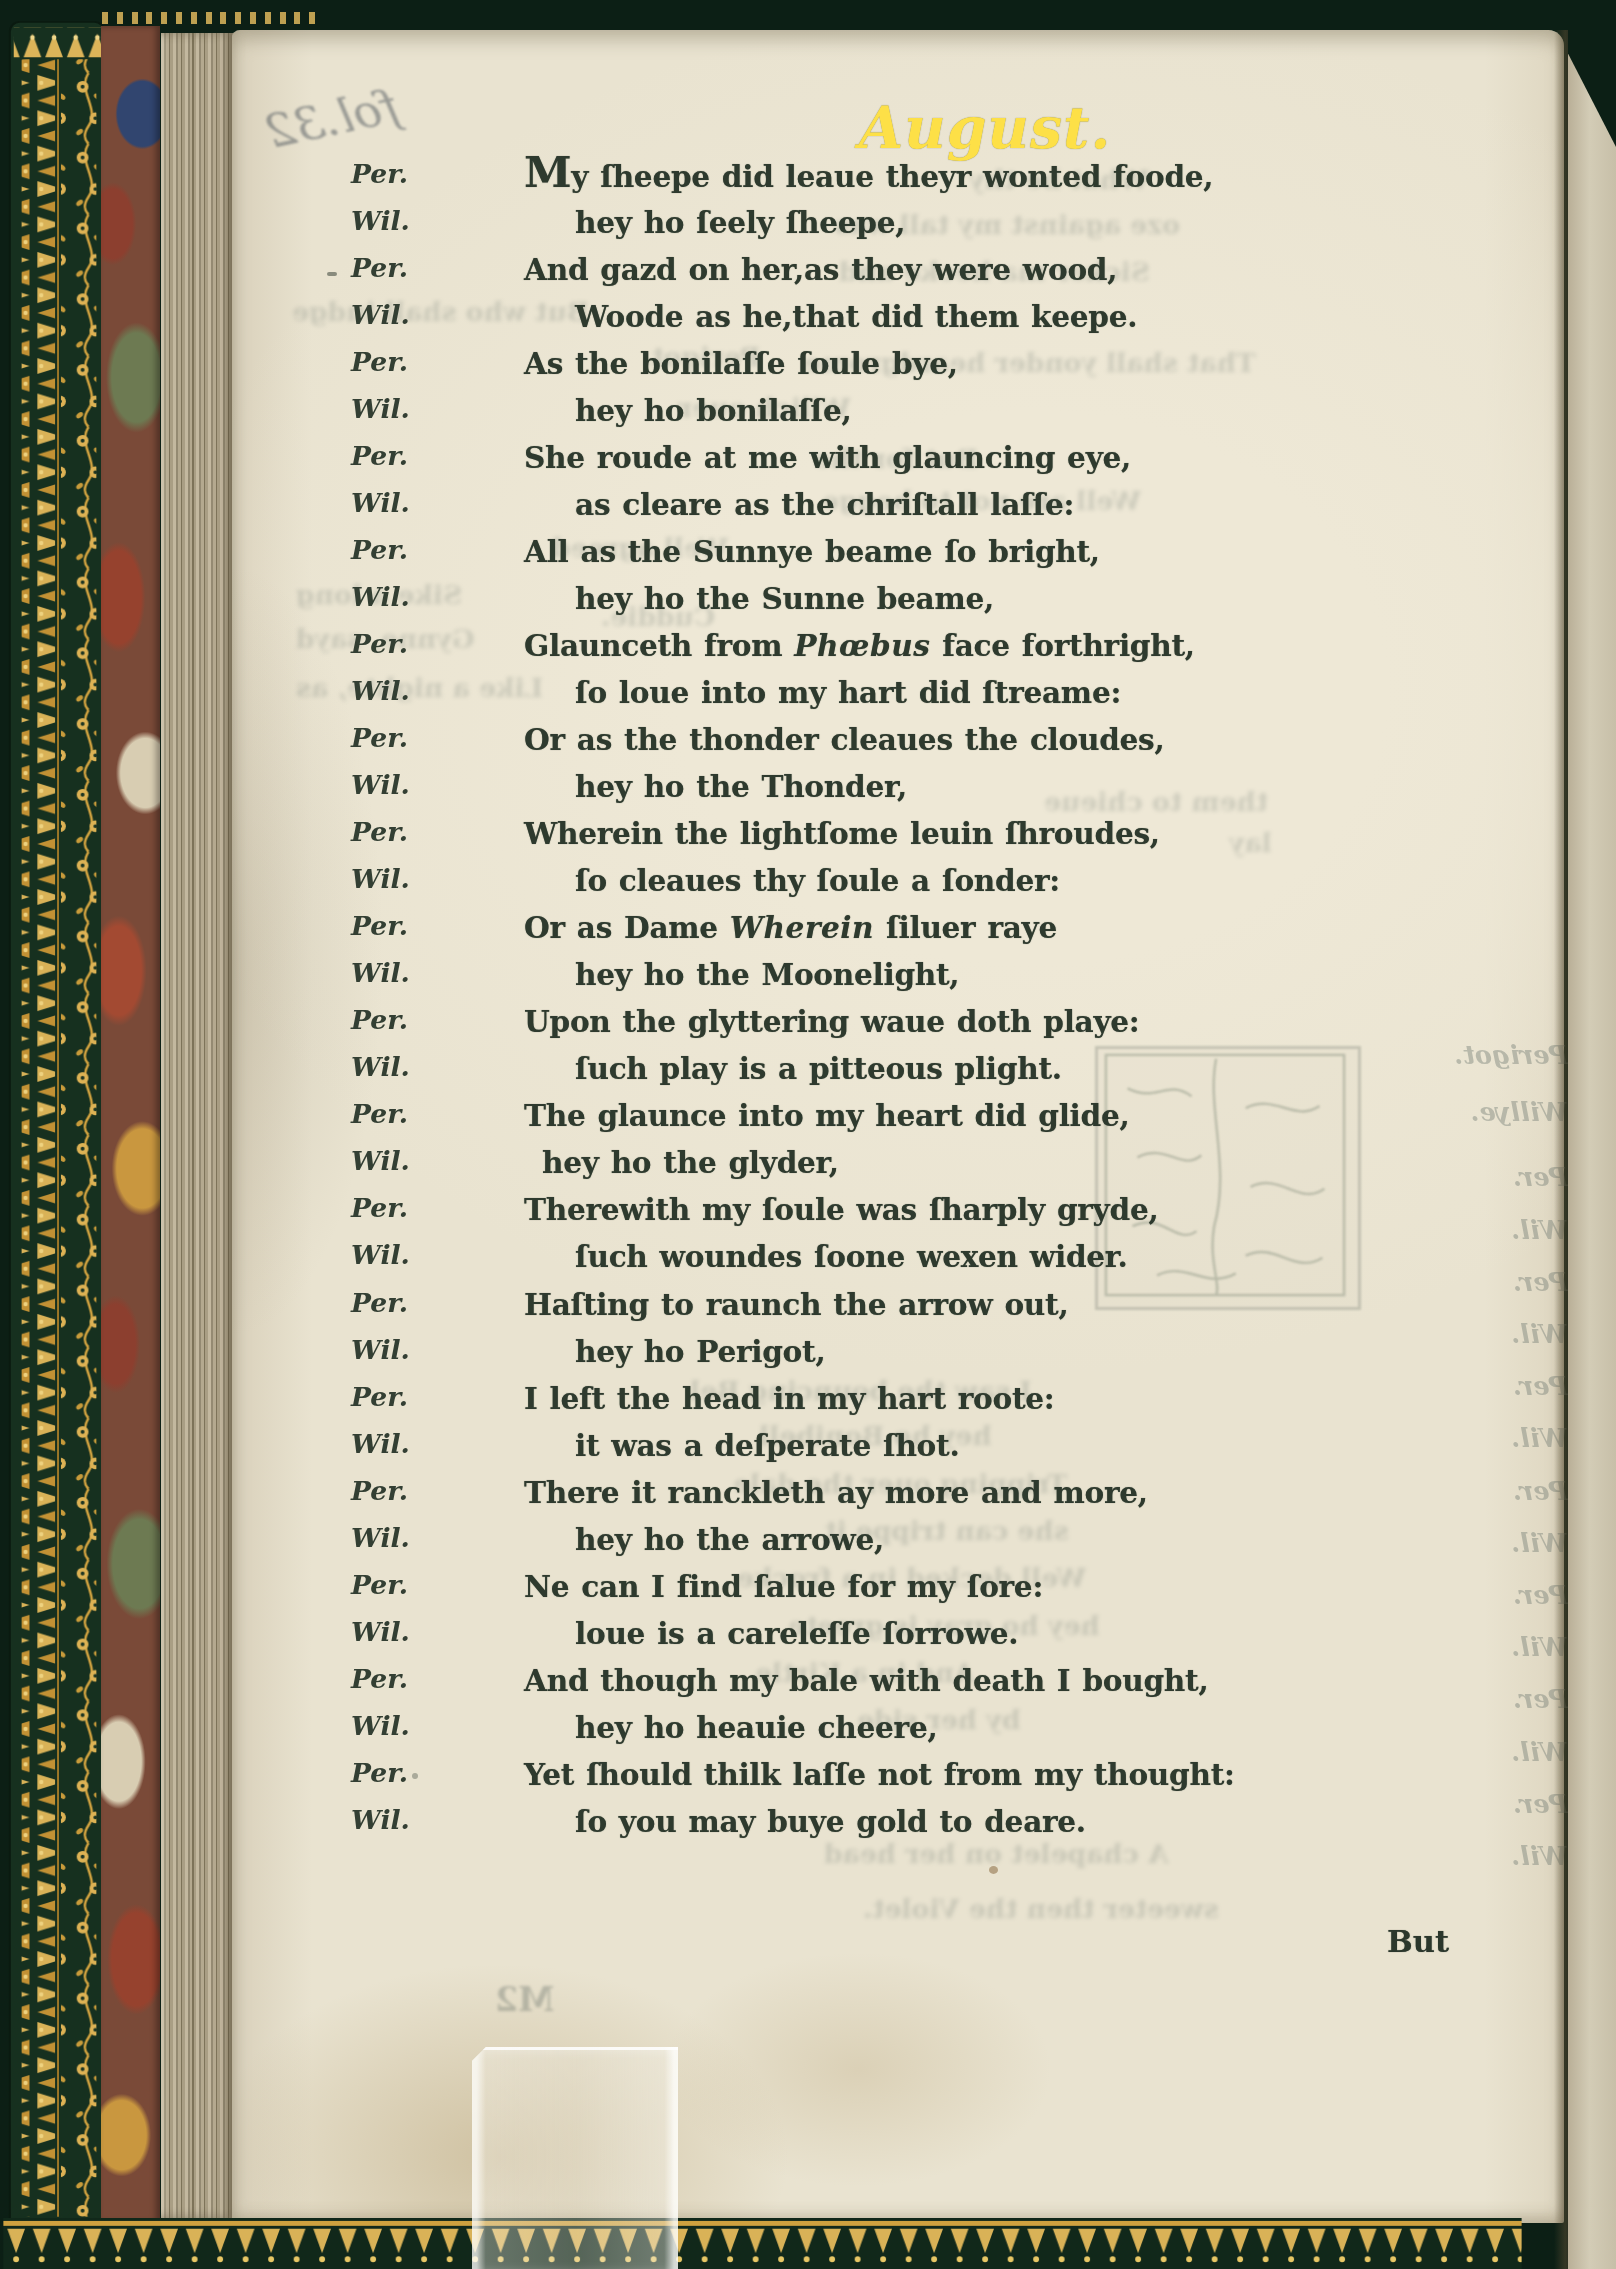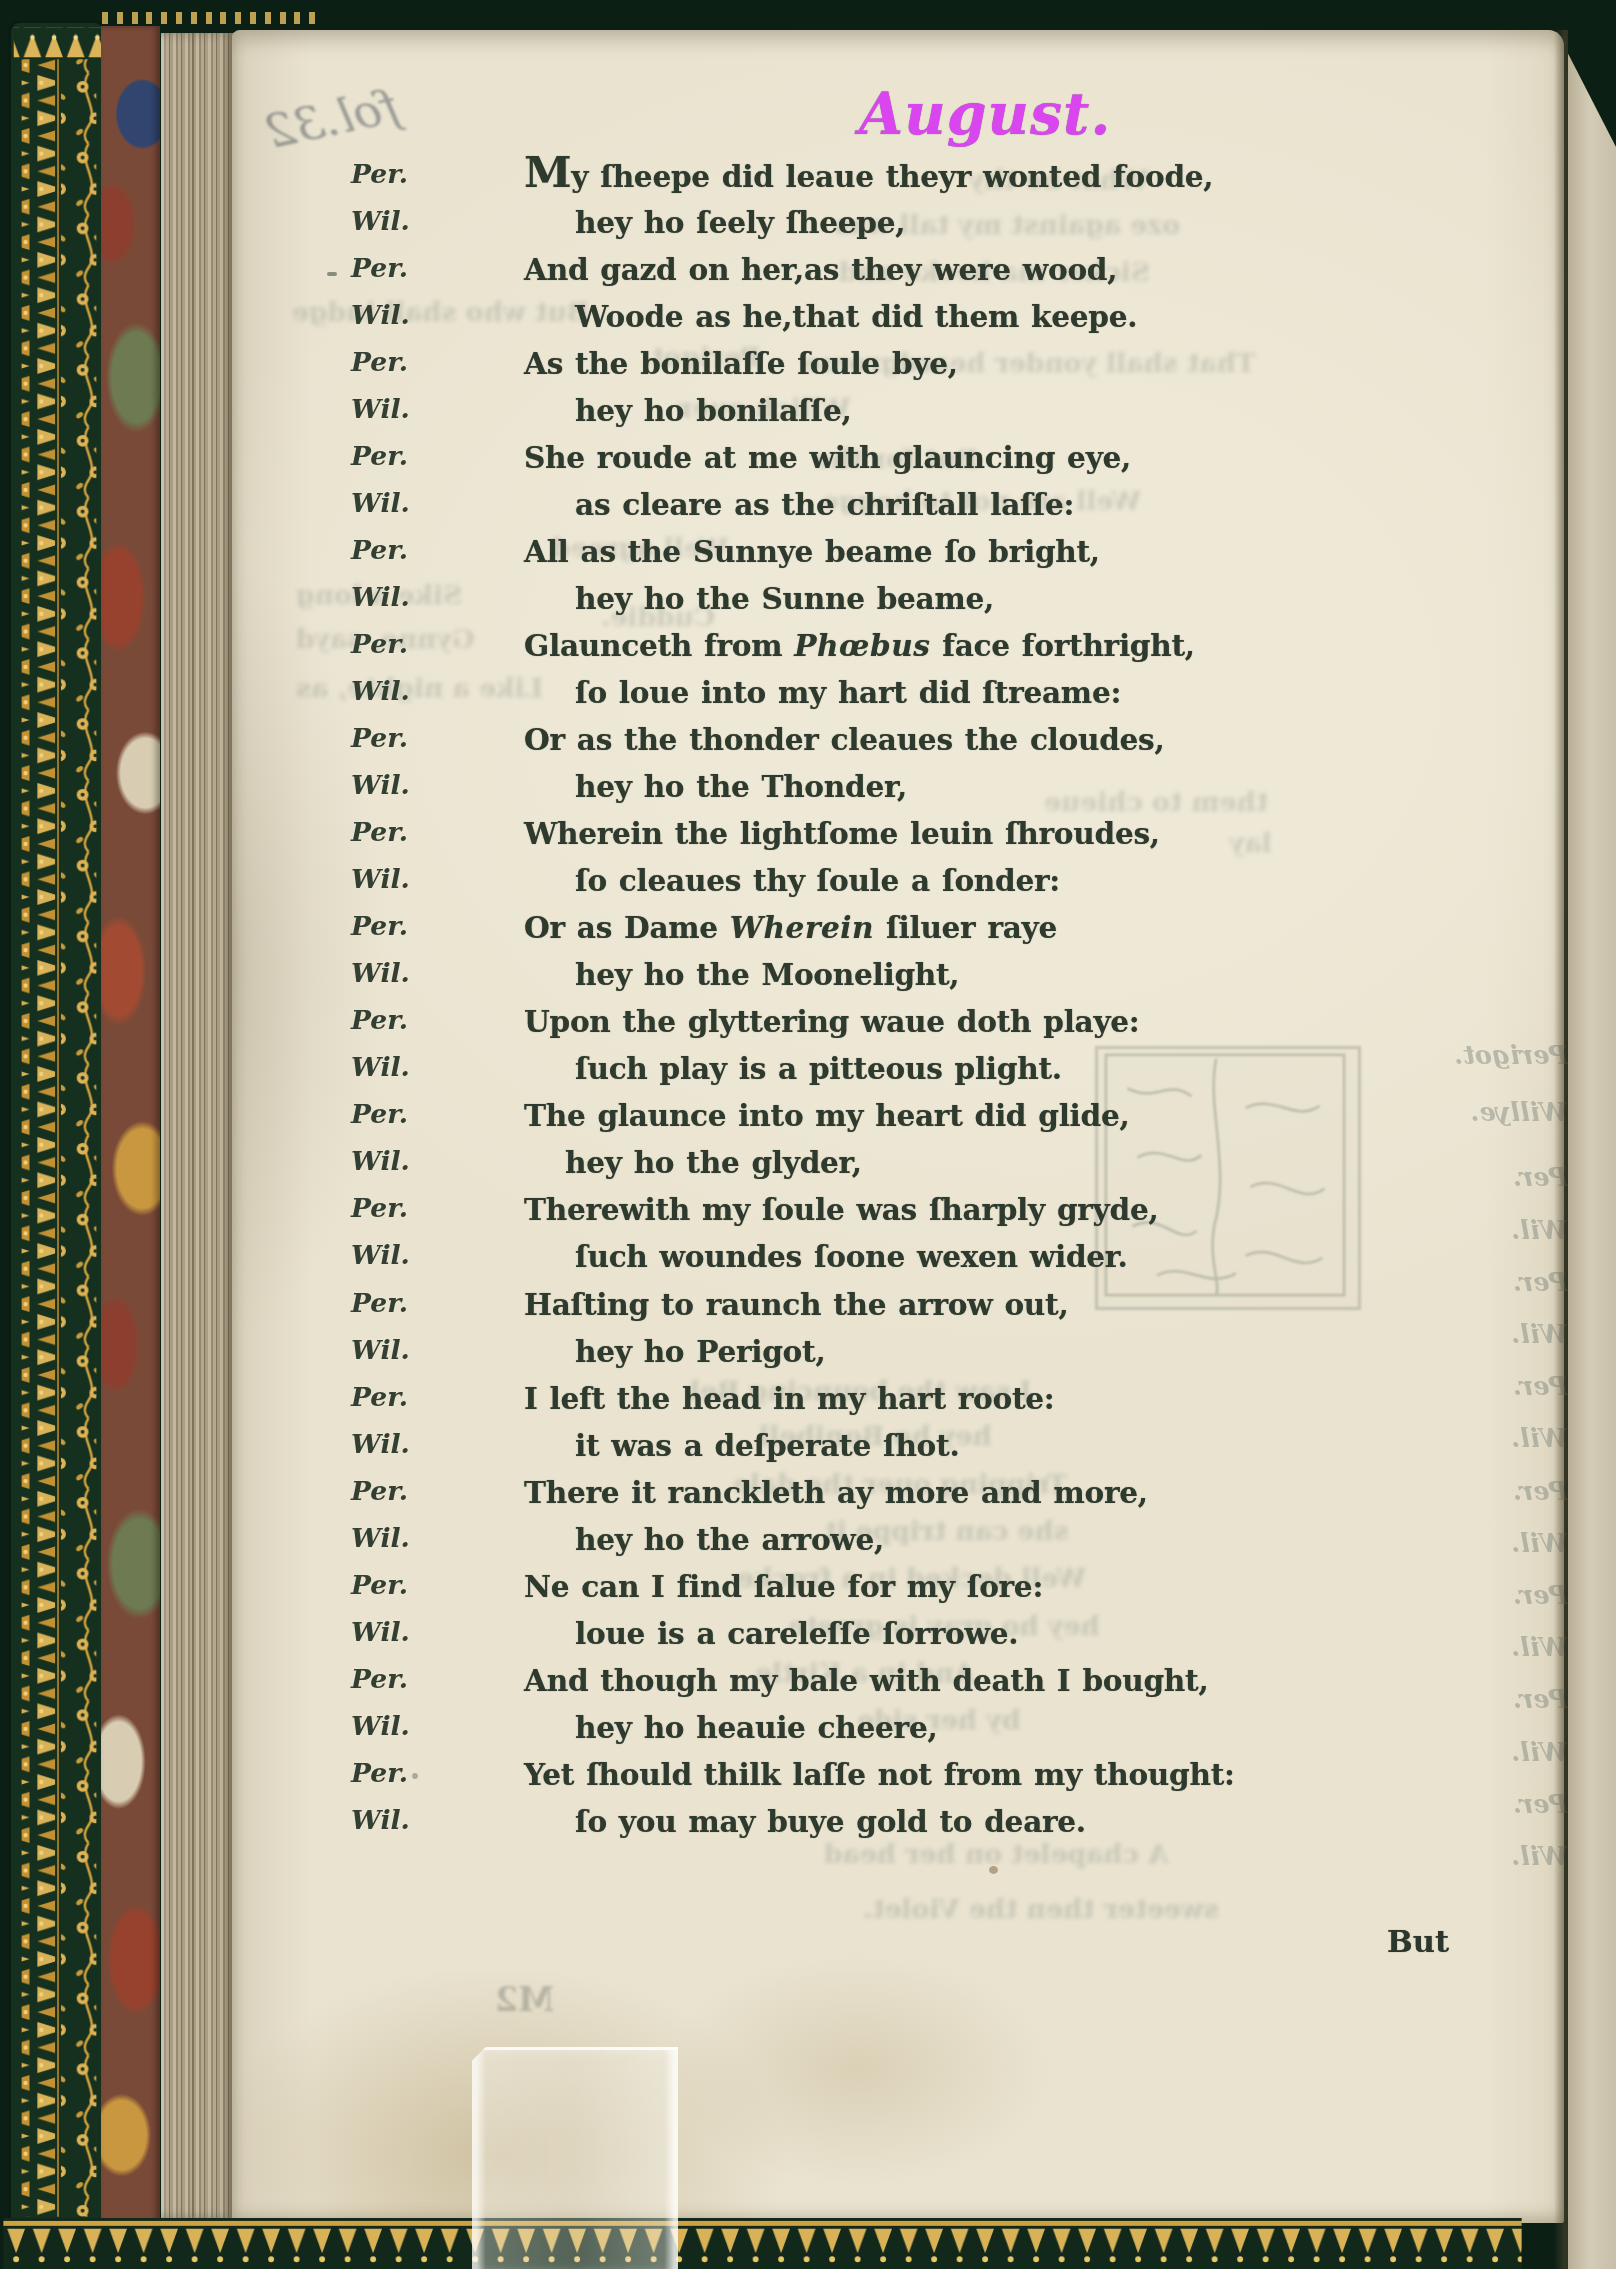--- a/index.html
+++ b/index.html
@@ -49,22 +49,22 @@
   .sliver{left:1568px;top:0;width:48px;height:2270px;
     background:linear-gradient(90deg,#b9af97 0,#d3ccb6 45%,#c7bfa8 100%);}
   .sliver-top{left:1568px;top:0;width:48px;height:167px;background:#0c1f15;
     clip-path:polygon(0 0,100% 0,100% 88%,0 32%);}
 
   
   #gilt-bottom{left:0;top:2218px;}
 
   
   .text-layer{left:0;top:0;width:1617px;height:2270px;}
-  .pg-title{position:absolute;left:859px;top:80px;font:italic 700 57px "DejaVu Serif",serif;
-    color:#d946ef;letter-spacing:1px;text-shadow:0 0 1px rgba(35,48,36,.6);}
+  .pg-title{position:absolute;left:859px;top:94px;font:italic 700 57px "DejaVu Serif",serif;
+    color:#fde047;letter-spacing:1px;text-shadow:0 0 1px rgba(35,48,36,.6);}
   .vline{position:absolute;left:0;width:1379px;height:47px;white-space:nowrap;}
   .sp{position:absolute;left:351px;font:italic 700 26.6px "DejaVu Serif",serif;color:#333f33;}
   .vt{position:absolute;display:inline-block;font:700 29.6px "DejaVu Serif",serif;color:#2e3a2e;
     letter-spacing:-0.3px;word-spacing:2px;text-shadow:0 0 1px rgba(40,52,40,.55);}
   .vt i{letter-spacing:0.5px;}
   .cap::first-letter{font-size:43px;line-height:29.6px;}
   .catchword{position:absolute;left:1387px;top:1923px;font:700 30.5px "DejaVu Serif",serif;color:#2b372c;
     text-shadow:0 0 1px rgba(35,48,36,.6);}
 
   
@@ -275,21 +275,21 @@
         <div class="vline" style="top: 1051px;">
           <span class="sp">Wil.</span>
           <span class="vt" style="left: 575px;">ſuch play is a pitteous plight.</span>
         </div>
         <div class="vline" style="top: 1098px;">
           <span class="sp">Per.</span>
           <span class="vt" style="left: 524px;">The glaunce into my heart did glide,</span>
         </div>
         <div class="vline" style="top: 1145px;">
           <span class="sp">Wil.</span>
-          <span class="vt" style="left: 565px; text-align: right;">hey ho the glyder,</span>
+          <span class="vt" style="left: 542px; text-align: right;">hey ho the glyder,</span>
         </div>
         <div class="vline" style="top: 1192px;">
           <span class="sp">Per.</span>
           <span class="vt" style="left: 524px;">Therewith my ſoule was ſharply gryde,</span>
         </div>
         <div class="vline" style="top: 1239px;">
           <span class="sp">Wil.</span>
           <span class="vt" style="left: 575px;">ſuch woundes ſoone wexen wider.</span>
         </div>
         <div class="vline" style="top: 1287px;">

